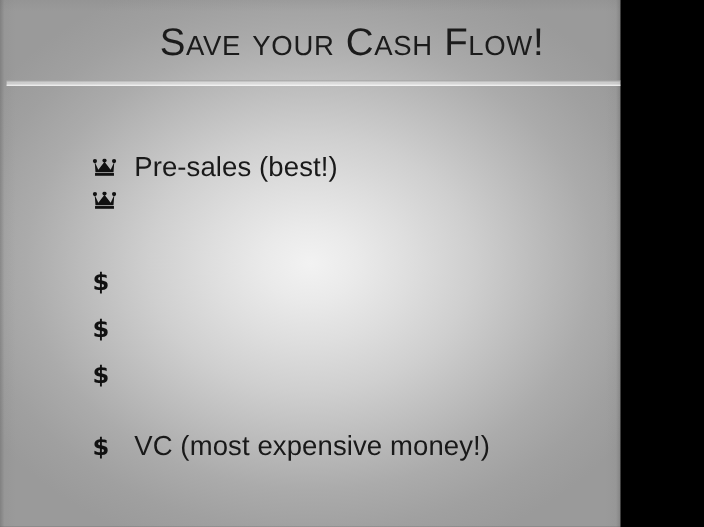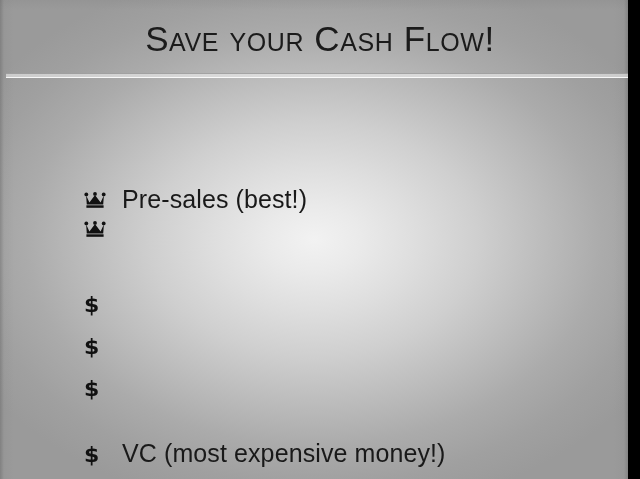--- a/index.html
+++ b/index.html
@@ -2,21 +2,21 @@
 <html><head>
 <meta charset="utf-8">
 <style>
   html, body {
     margin: 0;
     padding: 0;
     background: #000;
   }
   #slide {
     position: relative;
-    width: 628px;
+    width: 564px;
     height: 479px;
     overflow: hidden;
     font-family: "Liberation Sans", sans-serif;
     
     background:
       radial-gradient(ellipse 62% 58% at 50% 50%,
         #f2f2f2 0%,
         #eaeaea 12%,
         #dedede 26%,
         #cfcfcf 42%,
@@ -65,21 +65,20 @@
     border-bottom: 1px solid rgba(255,255,255,0.85);
     background: rgba(245,245,245,0.55);
   }
 
   
   .bullets {
     position: absolute;
     left: 84px;
     top: 131px;
     width: 540px;
-    margin-top: 47px;
   }
   .group { }
   .group.gap-before { margin-top: 22px; }
 
   .row {
     display: flex;
     align-items: baseline;
     height: 42px;
   }
   .marker {

